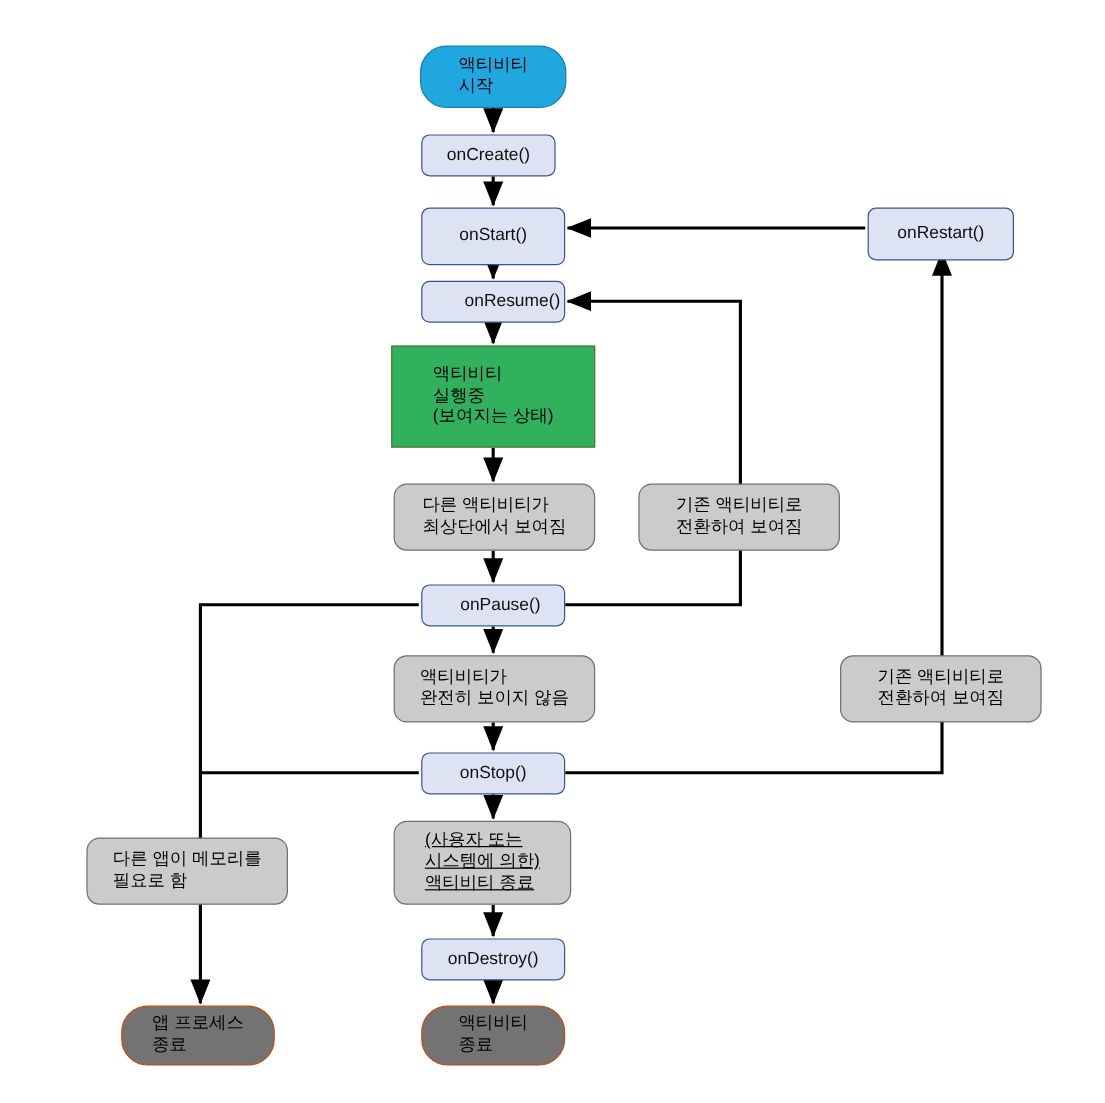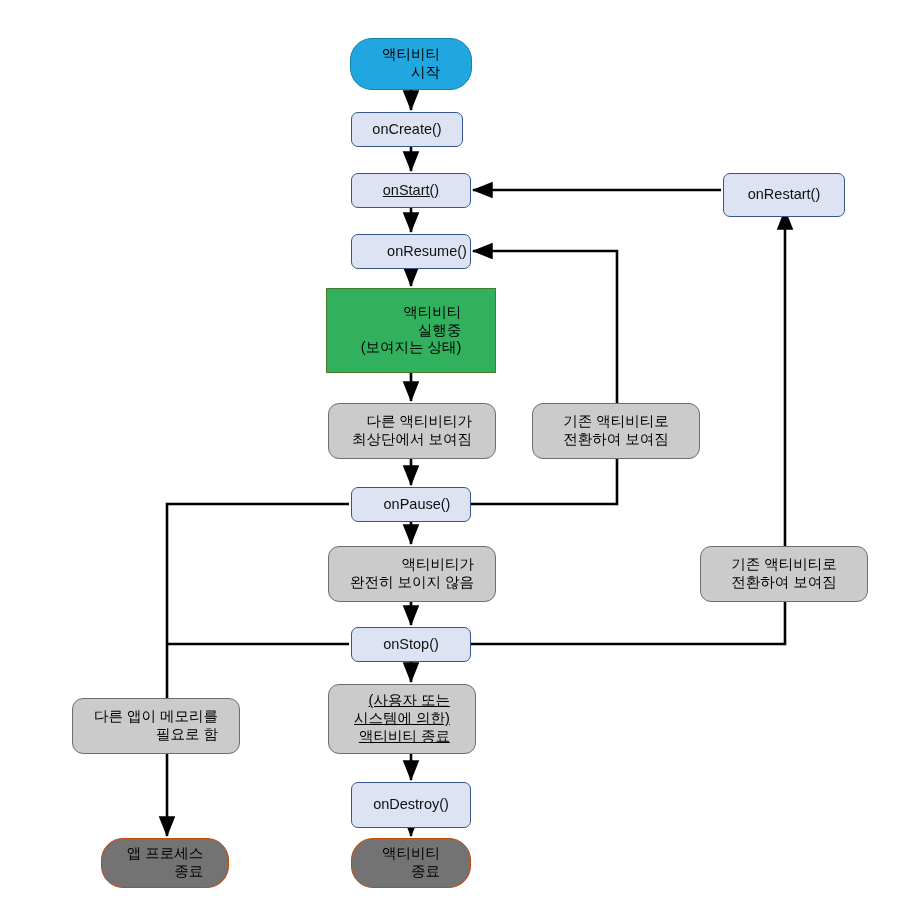--- a/index.html
+++ b/index.html
@@ -24,21 +24,21 @@
     width: 921px;
     height: 919px;
     pointer-events: none;
   }
   .node {
     position: absolute;
     box-sizing: border-box;
     display: flex;
     align-items: center;
     justify-content: center;
-    text-align: right;
+    text-align: left;
     line-height: 1.22;
     white-space: pre-line;
     z-index: 2;
   }
   
   .node.terminal {
     border-radius: 22px;
     font-size: 14.5px;
     color: #000000;
   }
@@ -103,41 +103,41 @@
         <polyline points="721,190 473,190" marker-end="url(#arrowhead)"></polyline>
         <polyline points="349,504 167,504 167,836" marker-end="url(#arrowhead)"></polyline>
         <polyline points="349,644 167,644"></polyline>
       </g>
   </svg>
 
   <div id="node-layer">
       <div class="node terminal start" style="left: 350px; top: 38px; width: 122px; height: 52px;">액티비티
 시작</div>
       <div class="node callback" style="left: 351px; top: 112px; width: 112px; height: 35px;">onCreate()</div>
-      <div class="node callback" style="left: 351px; top: 173px; width: 120px; height: 35px; text-decoration: underline;">onStart()</div>
+      <div class="node callback" style="left: 351px; top: 173px; width: 120px; height: 48px;">onStart()</div>
       <div class="node callback" style="left: 351px; top: 234px; width: 120px; height: 35px; padding-left: 32px;">onResume()</div>
       <div class="node state-running" style="left: 326px; top: 288px; width: 170px; height: 85px;">액티비티
 실행중
 (보여지는 상태)</div>
       <div class="node note" style="left: 328px; top: 403px; width: 168px; height: 56px;">다른 액티비티가
 최상단에서 보여짐</div>
       <div class="node note" style="left: 532px; top: 403px; width: 168px; height: 56px;">기존 액티비티로
 전환하여 보여짐</div>
       <div class="node callback" style="left: 351px; top: 487px; width: 120px; height: 35px; padding-left: 12px;">onPause()</div>
       <div class="node note" style="left: 328px; top: 546px; width: 168px; height: 56px;">액티비티가
 완전히 보이지 않음</div>
       <div class="node callback" style="left: 351px; top: 627px; width: 120px; height: 35px;">onStop()</div>
       <div class="node callback" style="left: 723px; top: 173px; width: 122px; height: 44px;">onRestart()</div>
       <div class="node note" style="left: 700px; top: 546px; width: 168px; height: 56px;">기존 액티비티로
 전환하여 보여짐</div>
       <div class="node note" style="left: 72px; top: 698px; width: 168px; height: 56px;">다른 앱이 메모리를
 필요로 함</div>
       <div class="node note" style="left: 328px; top: 684px; width: 148px; height: 70px; text-decoration: underline;">(사용자 또는
 시스템에 의한)
 액티비티 종료</div>
-      <div class="node callback" style="left: 351px; top: 782px; width: 120px; height: 46px;">onDestroy()</div>
+      <div class="node callback" style="left: 351px; top: 782px; width: 120px; height: 35px;">onDestroy()</div>
       <div class="node terminal end" style="left: 101px; top: 838px; width: 128px; height: 50px;">앱 프로세스
 종료</div>
       <div class="node terminal end" style="left: 351px; top: 838px; width: 120px; height: 50px;">액티비티
 종료</div>
     </div>
 
 </div>
 
 </body></html>

